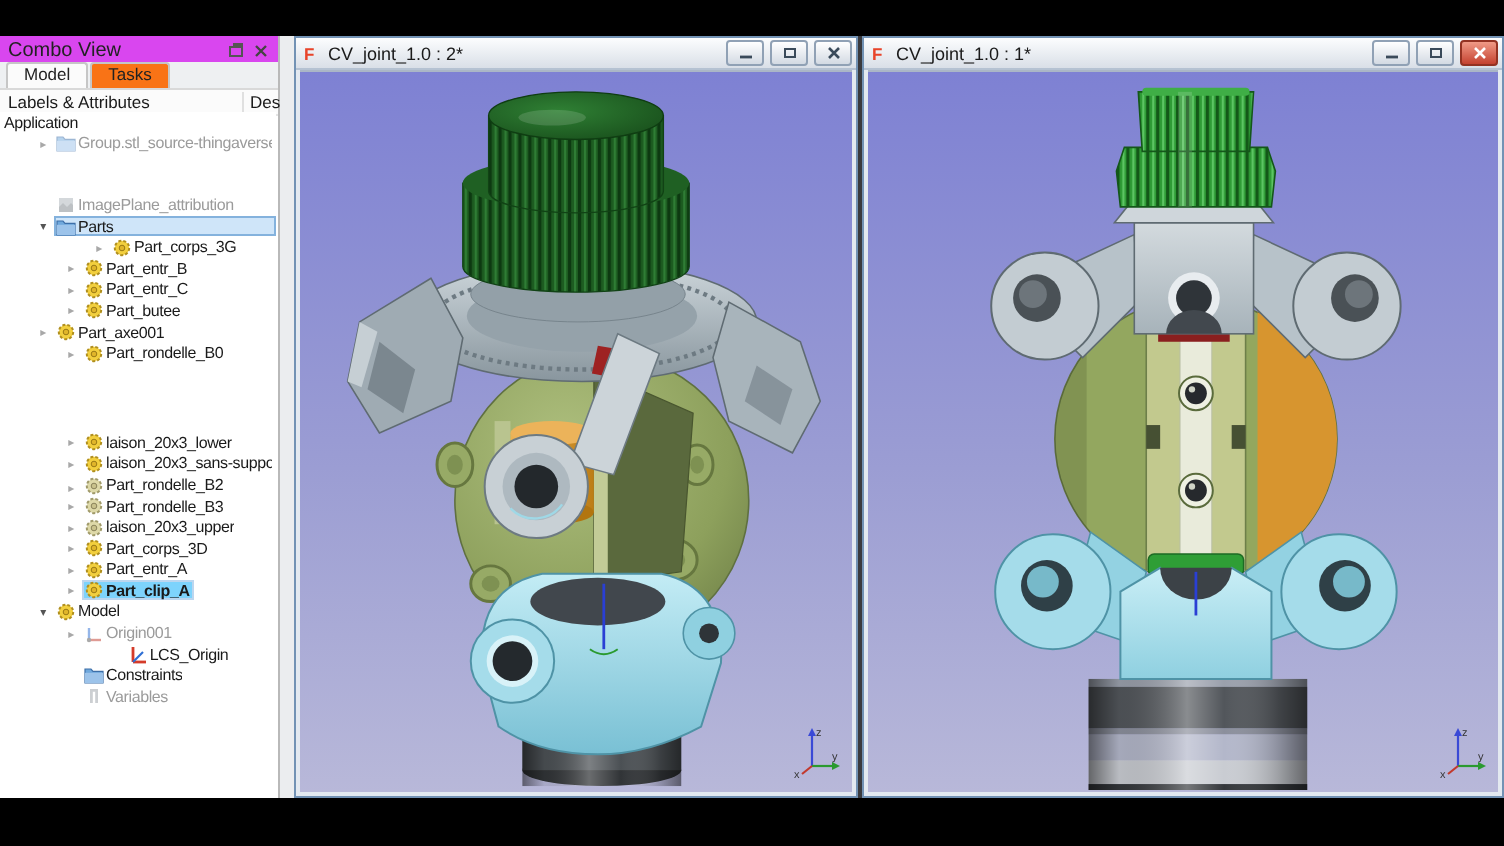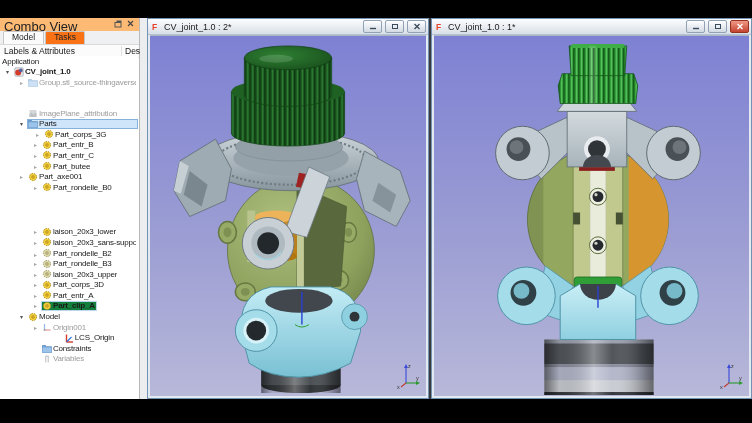--- a/index.html
+++ b/index.html
@@ -3,22 +3,22 @@
 <meta charset="utf-8">
 <style>
   html,body{margin:0;padding:0;background:#000;}
   .stage{position:relative;width:752px;height:423px;background:#000;overflow:hidden;
          font-family:"Liberation Sans",sans-serif;}
   .workspace{position:absolute;top:18px;left:0;width:752px;height:381px;background:#3a3a3e;}
 
   
   .combo{position:absolute;left:0;top:0;width:140px;height:381px;background:#fff;
          border-right:1px solid #b9b9b9;box-sizing:border-box;}
-  .combo-titlebar{height:12px;display:flex;align-items:flex-start;padding:1px 3px 0 4px;
-         background:#fdba74;font-size:13px;color:#222;}
+  .combo-titlebar{height:12px;display:flex;align-items:center;padding:1px 3px 0 4px;
+         background:#d946ef;font-size:10px;color:#222;}
   .combo-title{flex:1;}
   .combo-btn{width:11px;height:9px;display:flex;align-items:center;justify-content:center;margin-left:2px;}
   .tabs{height:13px;display:flex;align-items:flex-end;background:#eef0f2;padding-left:3px;
         border-bottom:1px solid #d9d9d9;gap:1px;}
   .tab{font-size:8.5px;color:#222;padding:0 8px 1px;border:1px solid #c6c6c6;border-bottom:none;
        border-radius:2px 2px 0 0;background:#f97316;height:11px;line-height:11px;}
   .tab.active{background:#fbfbfb;}
   .tree-header{height:13px;display:flex;align-items:center;font-size:8.5px;color:#1a1a1a;
        background:#fbfbfb;border-bottom:1px solid #e4e4e4;padding-left:4px;box-sizing:border-box;}
   .th-col1{flex:1;}
@@ -28,21 +28,21 @@
         color:#1a1a1a;white-space:nowrap;}
   .trow .arrow{width:11px;text-align:center;font-size:6px;color:#555;flex:none;}
   .trow .arrow.dim{color:#a8a8a8;}
   .row-content{display:flex;align-items:center;min-width:0;padding-right:2px;}
   .ticon{width:12px;height:10px;flex:none;display:flex;align-items:center;justify-content:center;}
   .tlabel{overflow:hidden;}
   .trow.grayed{color:#9b9b9b;}
   .trow.grayed .ticon{opacity:.5;}
   .trow.bold .tlabel{font-weight:bold;}
   .trow.selected .row-content{background:#cfe5f9;box-shadow:0 0 0 1px #84b2dd inset;flex:1;}
-  .trow.highlighted .row-content{background:#15803d;box-shadow:0 0 0 1px #bcd6ef inset;}
+  .trow.highlighted .row-content{background:#7dd3fc;box-shadow:0 0 0 1px #bcd6ef inset;}
   .splitter{position:absolute;left:140px;top:0;width:7px;height:381px;background:#ebedef;}
 
   
   .vp{position:absolute;top:0;height:381px;background:#e3e9f0;border:1px solid #7292b4;box-sizing:border-box;}
   .vp1{left:147px;width:282px;}
   .vp2{left:431px;width:321px;}
   .vp-titlebar{height:15px;display:flex;align-items:center;padding:0 2px 0 4px;gap:3px;
       background:linear-gradient(#fcfdfe,#d9dfe7);border-bottom:1px solid #b5c2d2;
       font-size:9px;color:#1a1a1a;}
   .vp-icon{font-weight:bold;font-size:8.5px;color:#e8442a;width:9px;flex:none;}
@@ -84,33 +84,20 @@
         <span class="th-col1">Labels &amp; Attributes</span>
         <span class="th-col2">Des</span>
       </div>
       <div class="tree">
           <div class="trow" style="padding-left: 2px;">
             <span class="arrow" style="width: 0px;"></span>
             <span class="row-content">
               <span class="tlabel">Application</span>
             </span>
           </div>
-          <div class="trow bold" style="padding-left: 2px;">
-            <span class="arrow">▾</span>
-            <span class="row-content">
-              <span class="ticon">
-                <svg width="10" height="10" viewBox="0 0 10 10">
-                  <rect x="0.8" y="0.8" width="8.4" height="8.4" rx="1" fill="#e9edf0" stroke="#8a9298" stroke-width="0.6"></rect>
-                  <circle cx="4.2" cy="5.6" r="3" fill="#d43b2a"></circle>
-                  <circle cx="6.8" cy="3.4" r="1.9" fill="#5a5f9e"></circle>
-                </svg>
-              </span>
-              <span class="tlabel">CV_joint_1.0</span>
-            </span>
-          </div>
           <div class="trow grayed" style="padding-left: 16px;">
             <span class="arrow dim">▸</span>
             <span class="row-content">
               <span class="ticon">
                 <svg width="10" height="9" viewBox="0 0 10 9">
                   <path d="M0.5,1.5 h3 l1,1.2 h5 v5.8 h-9 z" fill="#6fa8dc" stroke="#3d6fa8" stroke-width="0.6"></path>
                   <path d="M0.5,3.4 h9 v5.1 h-9 z" fill="#9cc3ea"></path>
                 </svg>
               </span>
               <span class="tlabel">Group.stl_source-thingaverse</span>
@@ -133,21 +120,21 @@
             <span class="row-content">
               <span class="ticon">
                 <svg width="10" height="9" viewBox="0 0 10 9">
                   <path d="M0.5,1.5 h3 l1,1.2 h5 v5.8 h-9 z" fill="#6fa8dc" stroke="#3d6fa8" stroke-width="0.6"></path>
                   <path d="M0.5,3.4 h9 v5.1 h-9 z" fill="#9cc3ea"></path>
                 </svg>
               </span>
               <span class="tlabel">Parts</span>
             </span>
           </div>
-          <div class="trow" style="padding-left: 32px;">
+          <div class="trow" style="padding-left: 44px;">
             <span class="arrow dim">▸</span>
             <span class="row-content">
               <span class="ticon">
                 <svg width="10" height="10" viewBox="0 0 10 10">
                   <circle cx="5" cy="5" r="3.6" fill="#f2cf3e" stroke="#b08f1f" stroke-width="1" stroke-dasharray="1.5,1"></circle>
                   <circle cx="5" cy="5" r="1.4" fill="#e0b52a" stroke="#9a7a15" stroke-width="0.5"></circle>
                 </svg>
               </span>
               <span class="tlabel">Part_corps_3G</span>
             </span>

